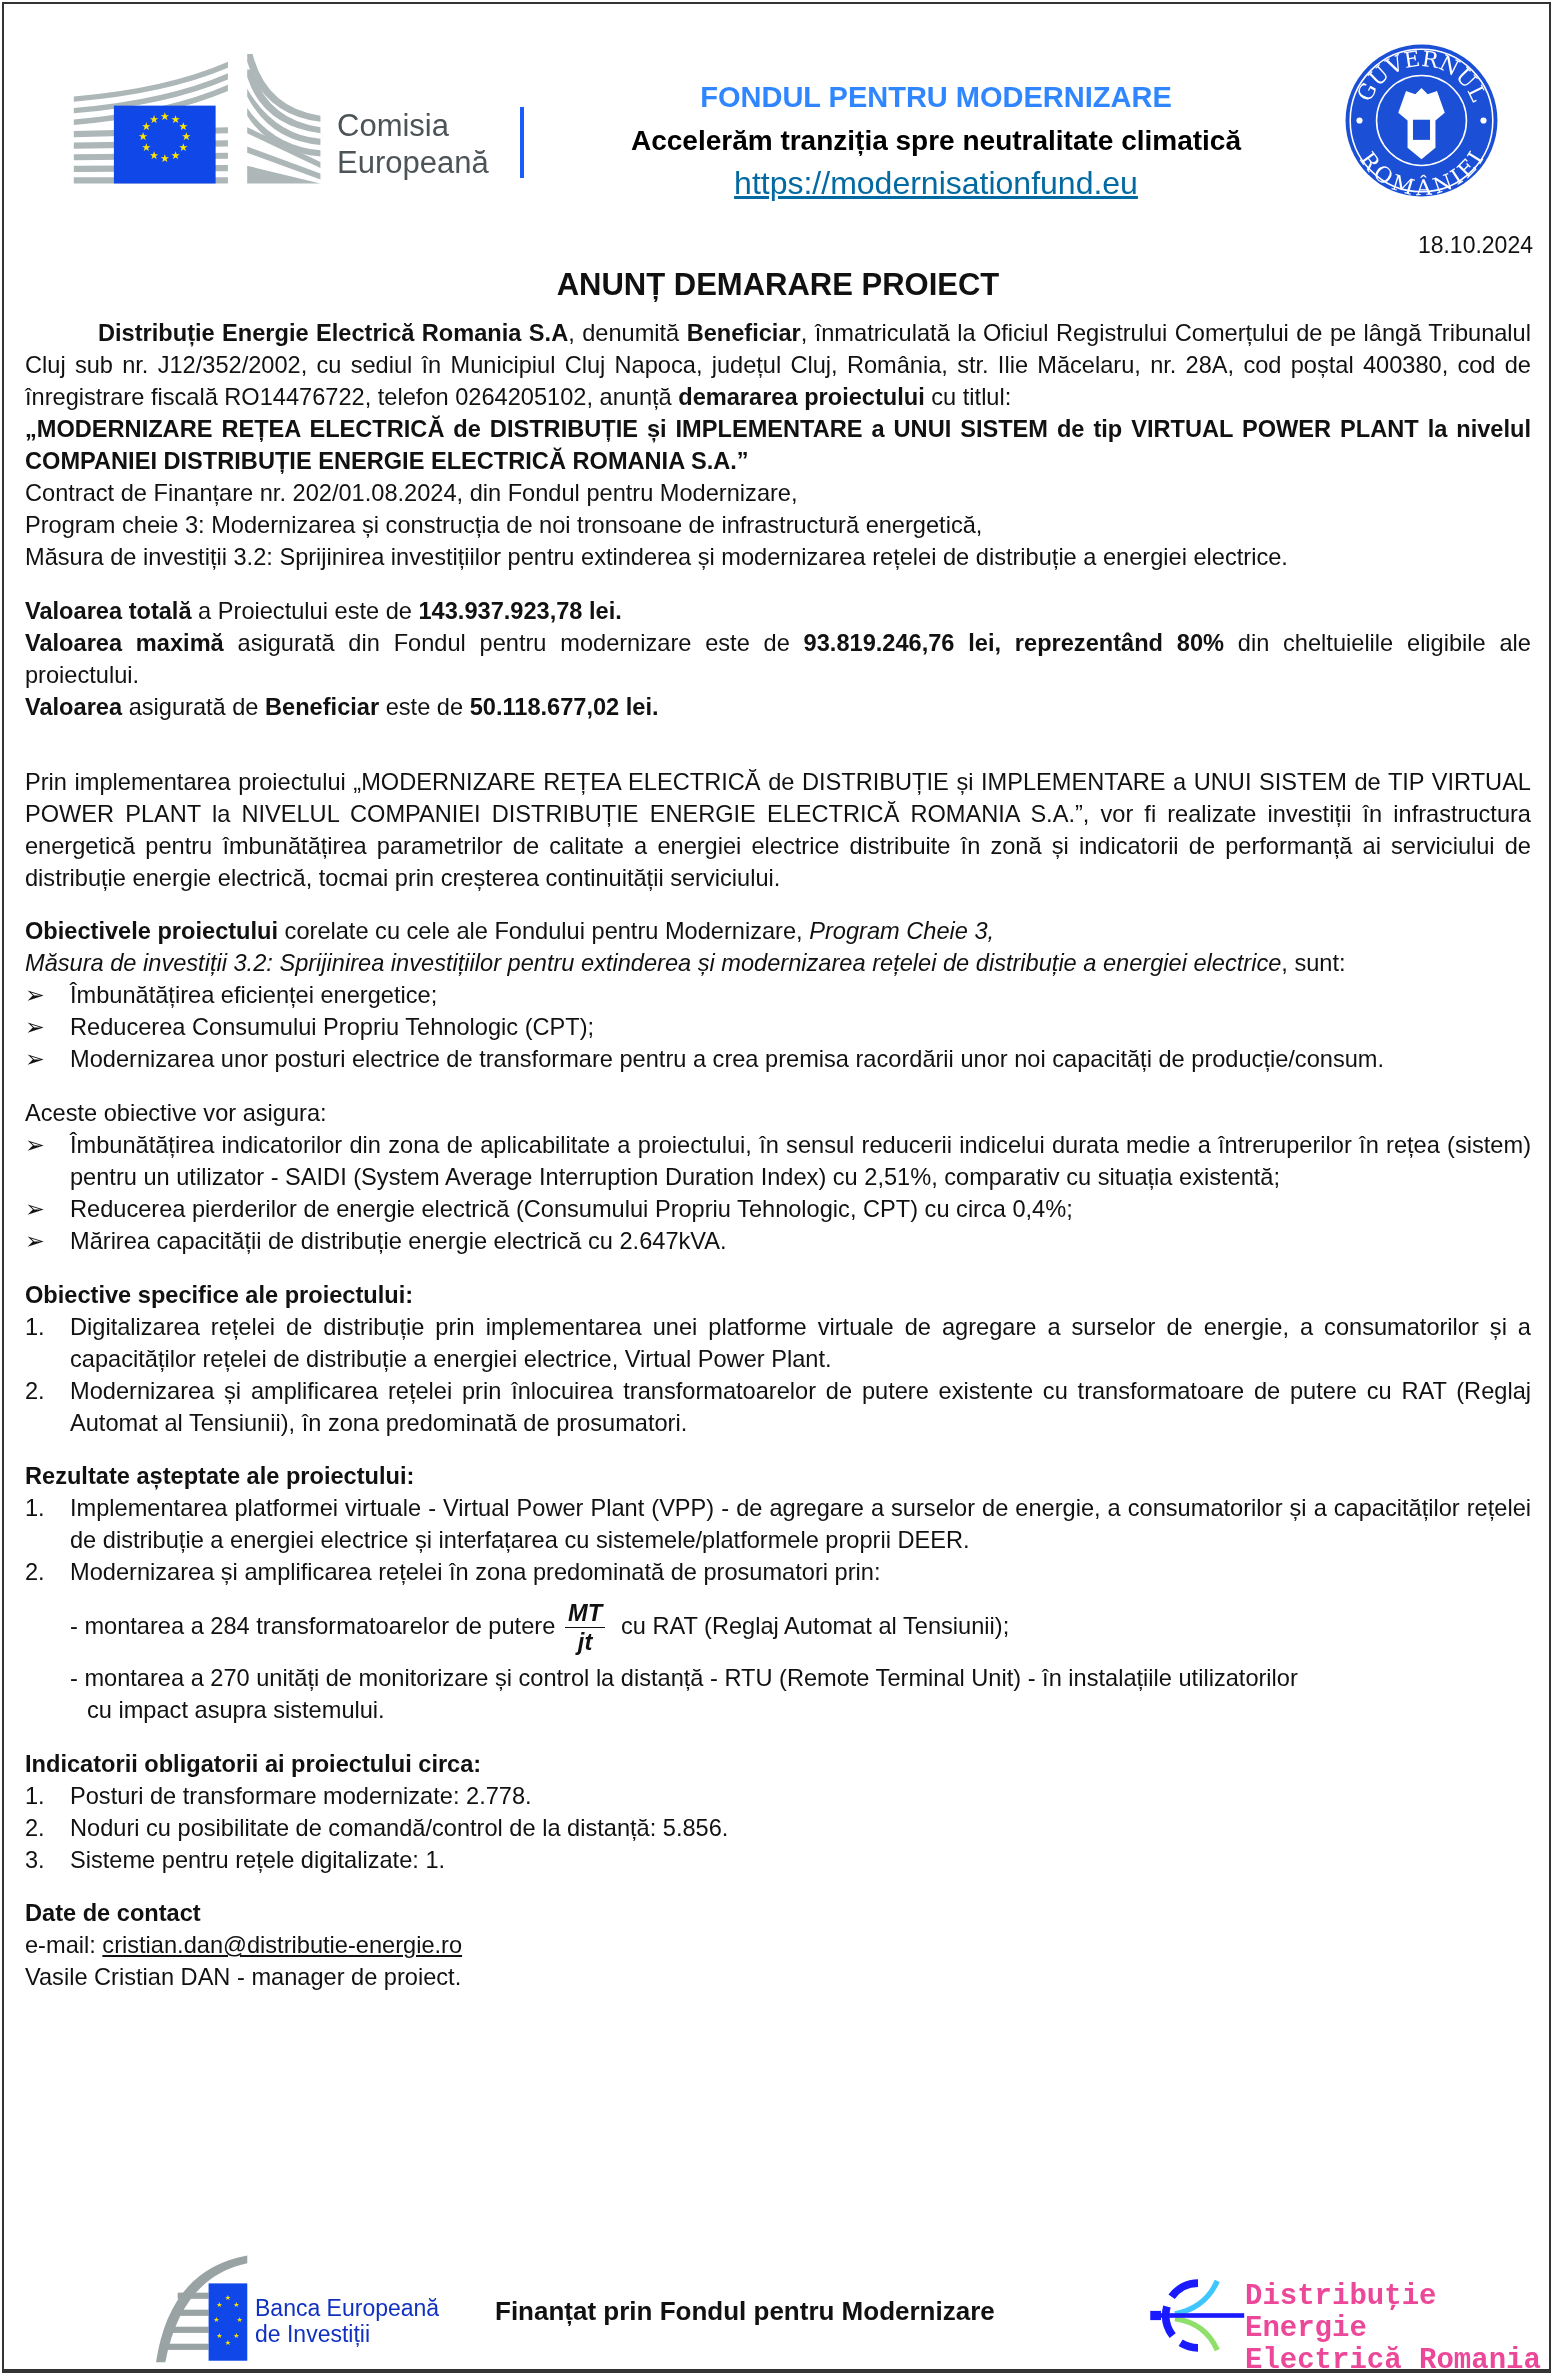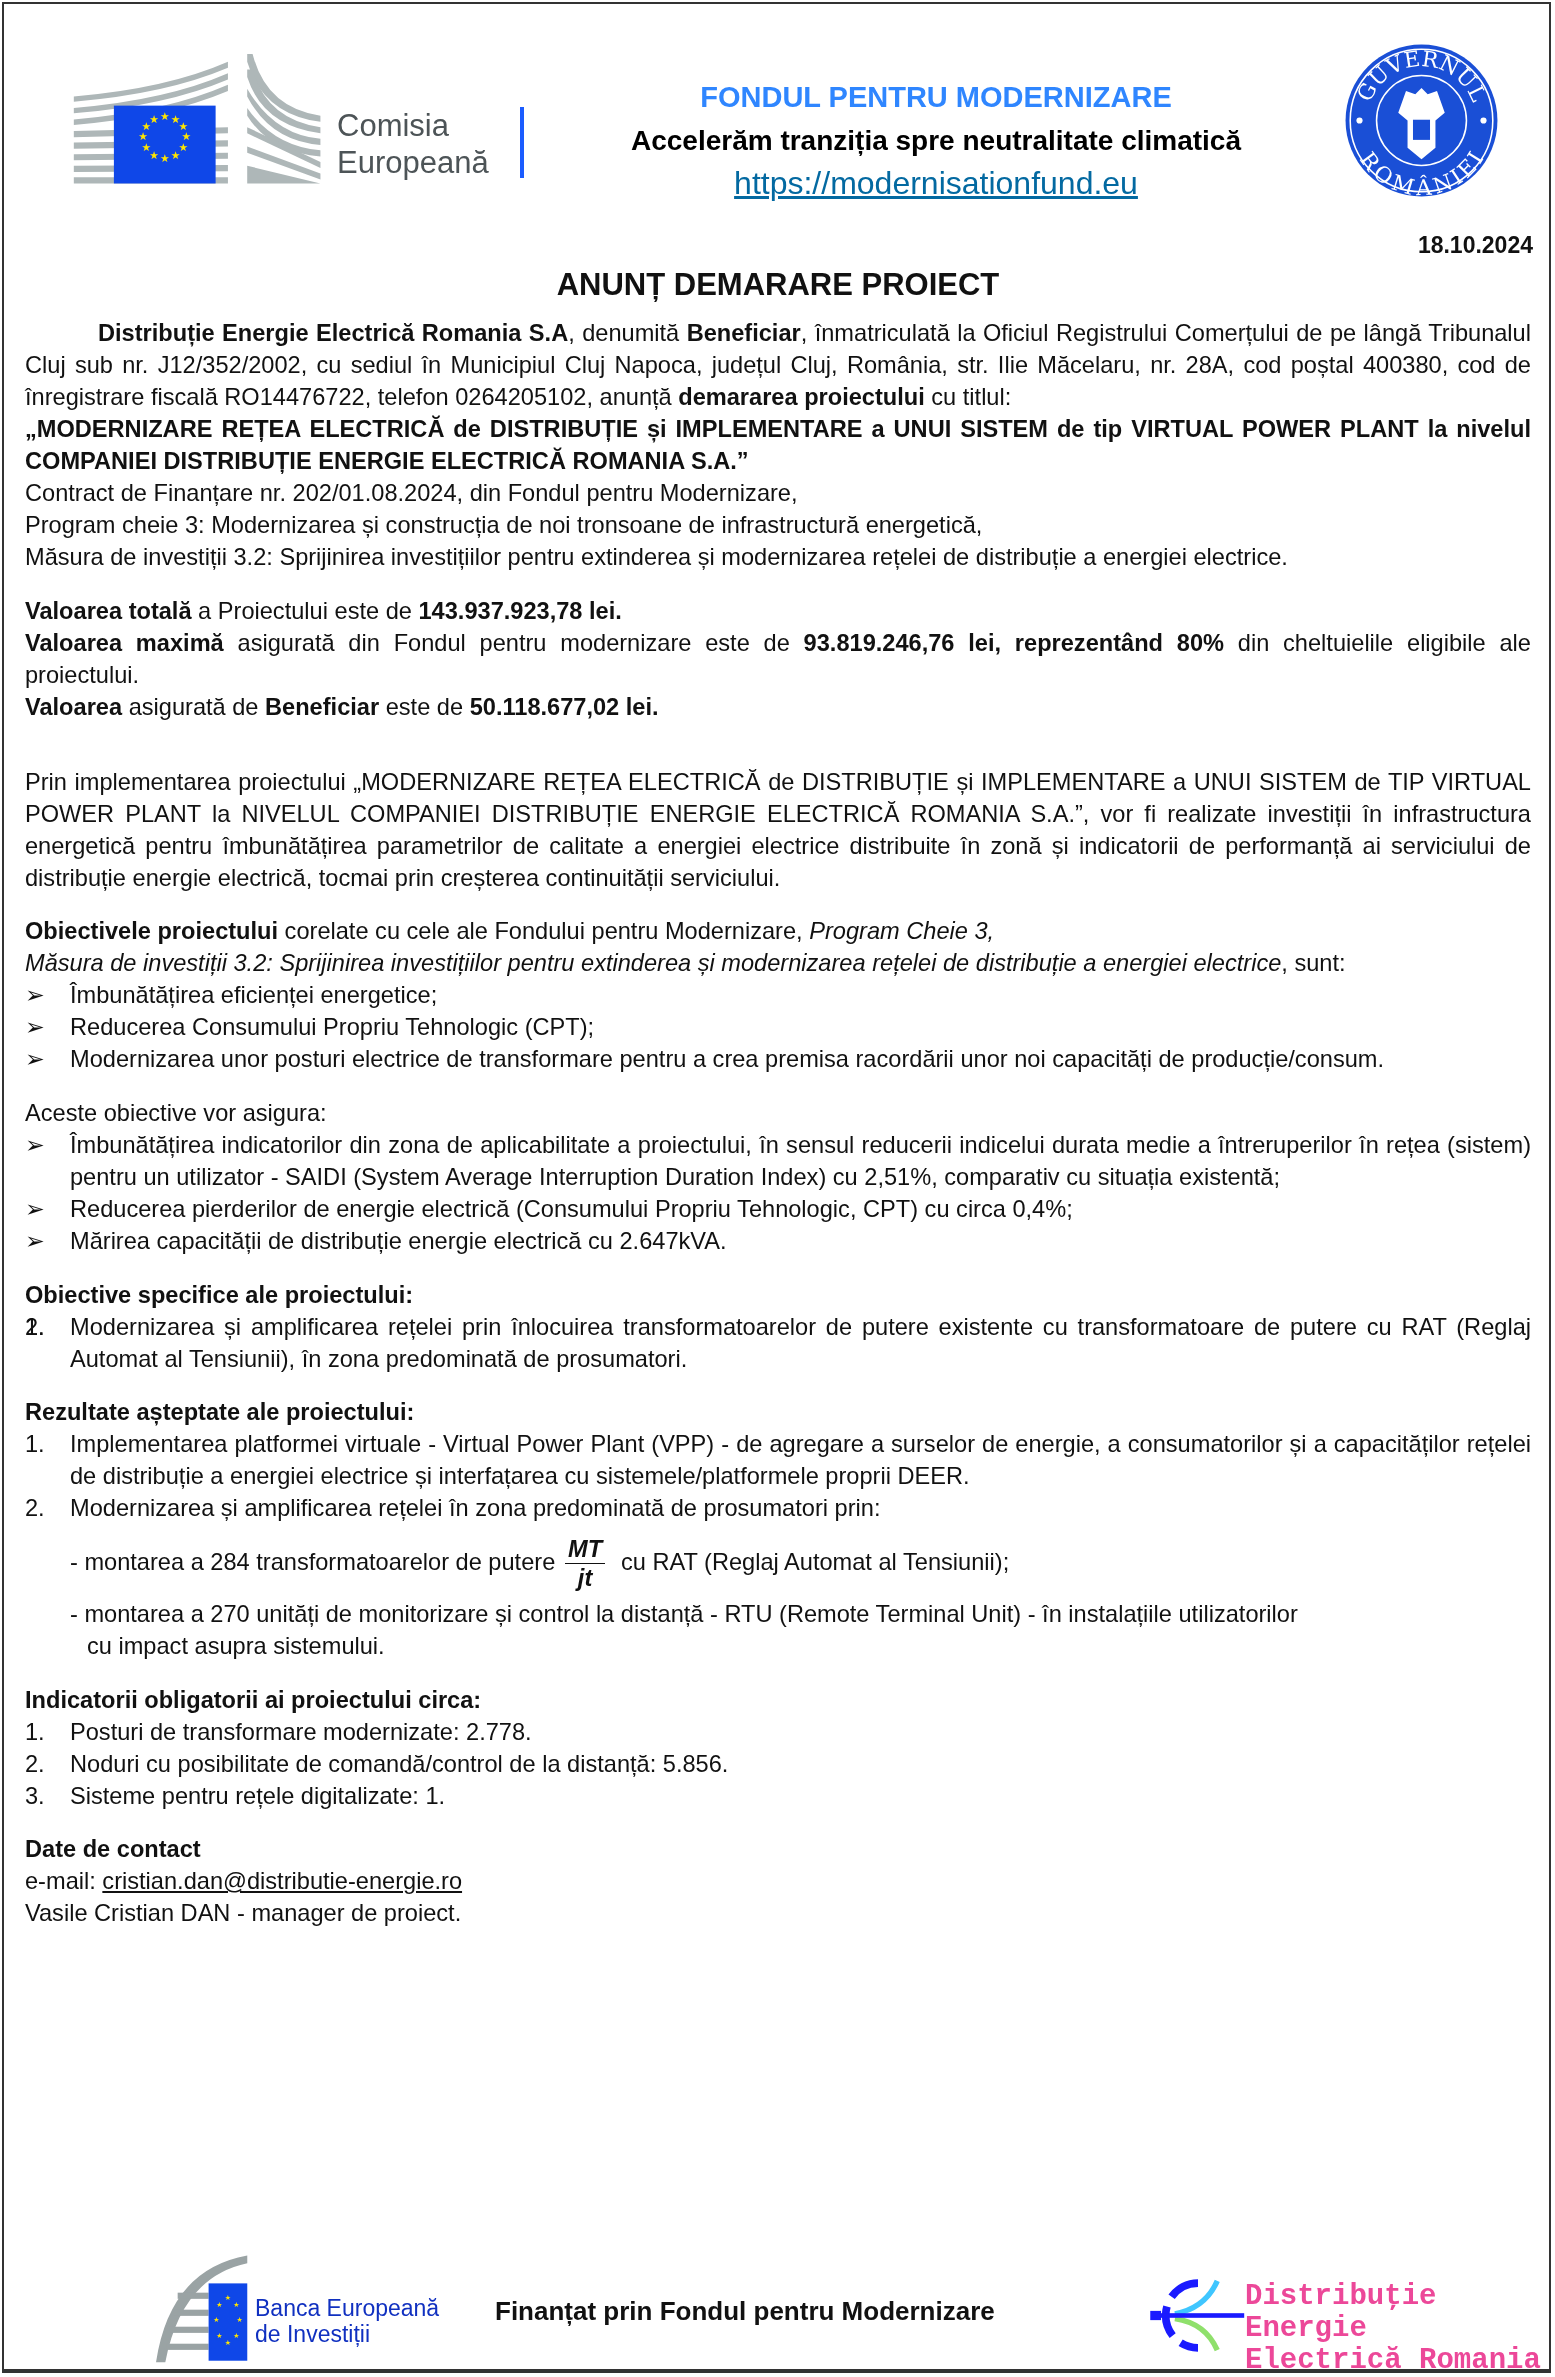--- a/index.html
+++ b/index.html
@@ -10,21 +10,21 @@
   
   .ec-logo { position: absolute; left: 73px; top: 54px; width: 464px; height: 131px; }
   .ec-name { position: absolute; left: 337px; top: 107px; font-size: 31px; line-height: 37px;
              color: #4d5457; font-family: Liberation Sans, sans-serif; }
   .ec-bar { position: absolute; left: 520px; top: 107px; width: 3.9px; height: 71px; background: #1b5cff; }
   .hdr-center { position: absolute; left: 557px; top: 76px; width: 758px; text-align: center; }
   .hdr-fund { font-size: 29px; font-weight: bold; color: #2f86ff; line-height: 43px; }
   .hdr-tag { font-size: 28px; font-weight: bold; color: #000; line-height: 43px; }
   .hdr-link { font-size: 32px; color: #0369a1; text-decoration: underline; line-height: 43px; }
   .gov-seal { position: absolute; left: 1344px; top: 43px; width: 155px; height: 155px; }
-  .date { position: absolute; right: 23px; top: 232px; font-size: 23px; font-weight: bold; }
+  .date { position: absolute; right: 23px; top: 232px; font-size: 23px; font-weight: normal; }
   .title { position: absolute; left: 0; width: 1556px; top: 267px; text-align: center;
            font-size: 31px; font-weight: bold; }
   
   .content { position: absolute; left: 25px; top: 317px; width: 1506px; font-size: 23.6px;
              line-height: 32px; text-align: justify; }
   .content p { margin: 0; }
   .gap-l { height: 21.6px; }
   .indent { text-indent: 73px; }
   ul.arrows, ol.nums { margin: 0; padding: 0; list-style: none; }
   ul.arrows li, ol.nums li { position: relative; padding-left: 45px; }
@@ -151,21 +151,21 @@
   <p>Aceste obiective vor asigura:</p>
   <ul class="arrows">
     <li><span class="mk">➢</span><span>Îmbunătățirea indicatorilor din zona de aplicabilitate a proiectului, în sensul reducerii indicelui durata medie a întreruperilor în rețea (sistem) pentru un utilizator - SAIDI (System Average Interruption Duration Index) cu 2,51%, comparativ cu situația existentă;</span></li>
     <li><span class="mk">➢</span><span>Reducerea pierderilor de energie electrică (Consumului Propriu Tehnologic, CPT) cu circa 0,4%;</span></li>
     <li><span class="mk">➢</span><span>Mărirea capacității de distribuție energie electrică cu 2.647kVA.</span></li>
   </ul>
 
   <div class="gap-l"></div>
   <p class="b">Obiective specifice ale proiectului:</p>
   <ol class="nums">
-    <li><span class="mk">1.</span></li>
+    <li><span class="mk">1.</span><span>Digitalizarea rețelei de distribuție prin implementarea unei platforme virtuale de agregare a surselor de energie, a consumatorilor și a capacităților rețelei de distribuție a energiei electrice, Virtual Power Plant.</span></li>
     <li><span class="mk">2.</span><span>Modernizarea și amplificarea rețelei prin înlocuirea transformatoarelor de putere existente cu transformatoare de putere cu RAT (Reglaj Automat al Tensiunii), în zona predominată de prosumatori.</span></li>
   </ol>
 
   <div class="gap-l"></div>
   <p class="b">Rezultate așteptate ale proiectului:</p>
   <ol class="nums">
     <li><span class="mk">1.</span><span>Implementarea platformei virtuale - Virtual Power Plant (VPP) - de agregare a surselor de energie, a consumatorilor și a capacităților rețelei de distribuție a energiei electrice și interfațarea cu sistemele/platformele proprii DEER.</span></li>
     <li><span class="mk">2.</span><span>Modernizarea și amplificarea rețelei în zona predominată de prosumatori prin:</span></li>
   </ol>
   <div style="height:10.8px"></div>

